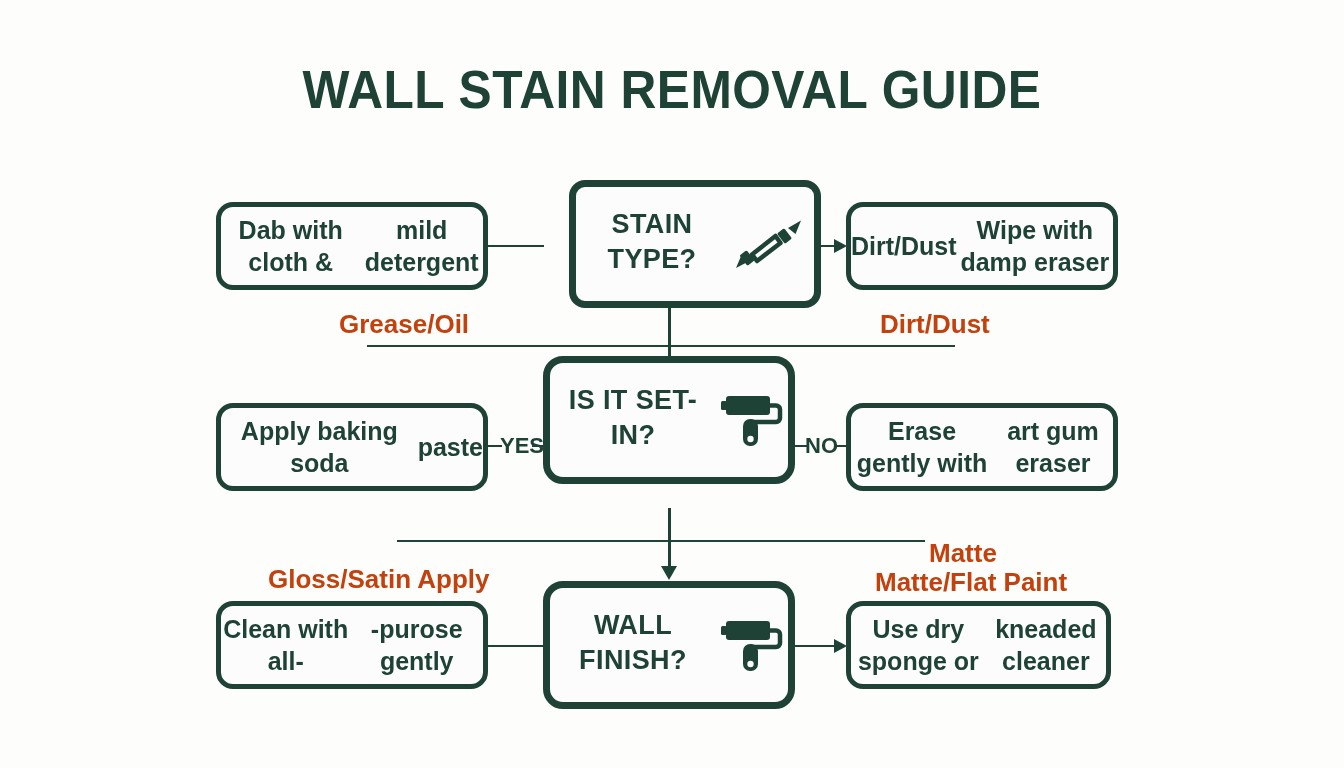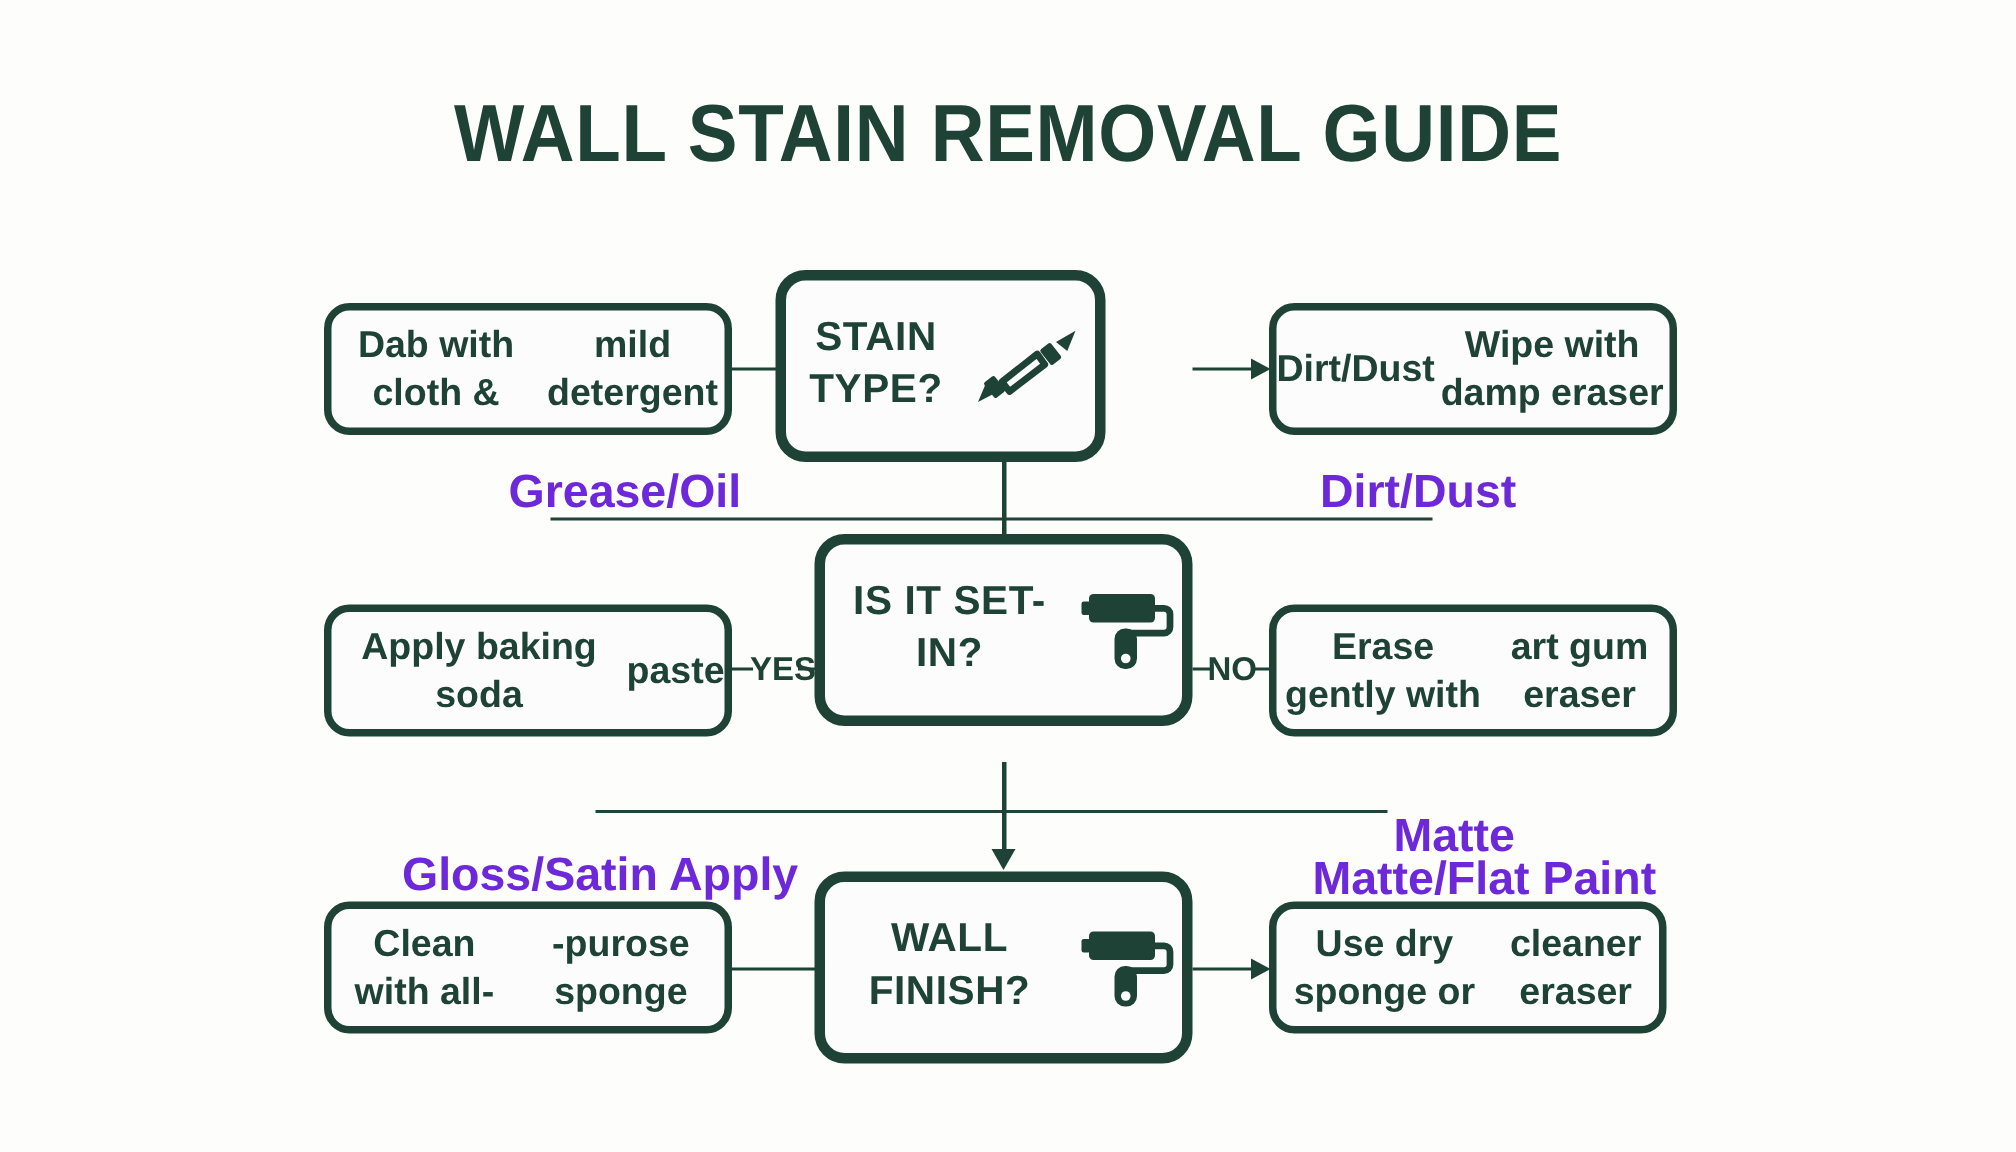--- a/index.html
+++ b/index.html
@@ -96,22 +96,22 @@
     position: absolute;
     width: 0; height: 0;
     border-left: 8px solid transparent;
     border-right: 8px solid transparent;
     border-top: 14px solid #1f4237;
   }
 
   
   .edge-label {
     position: absolute;
-    color: #6d28d9;
-    font-size: 31px;
+    color: #c2410c;
+    font-size: 26px;
     font-weight: bold;
     white-space: nowrap;
     line-height: 1.2;
   }
   .yesno {
     position: absolute;
     color: #1f4237;
     font-size: 22px;
     font-weight: bold;
     white-space: nowrap;
@@ -127,21 +127,21 @@
   <div class="hline" style="left:488px; top:245px; width:56px;"></div>
 
   <div class="hline" style="left:795px; top:245px; width:45px;"></div>
   <div class="arrow-right" style="left:834px; top:239px;"></div>
 
   <div class="box side" style="left:216px; top:202px; width:272px; height:88px;">
     <span class="line2">Dab with cloth &amp;</span>
     <span class="line2">mild detergent</span>
   </div>
 
-  <div class="box decision" style="left:517px; top:180px; width:220px; height:128px;">
+  <div class="box decision" style="left:569px; top:180px; width:252px; height:128px;border-radius:16px;">
     <span class="dtitle">STAIN TYPE?</span>
     <span class="icon-wrap">
       <svg width="86" height="52" viewBox="0 0 86 52">
         <g fill="#1f4237">
 
           <path d="M20.5 43.5 L8 50 L13.5 37 Z"></path>
           <rect x="14.5" y="33.5" width="9" height="13" rx="1.5" transform="rotate(-38 19 40)"></rect>
           <path d="M24 36.5 L47.5 18 L52.5 25 L29 43 Z" fill="none" stroke="#1f4237" stroke-width="4.5" stroke-linejoin="round"></path>
           <rect x="52" y="11.5" width="9" height="13" rx="1.5" transform="rotate(-38 56.5 18)"></rect>
           <path d="M60 10 L73 2.5 L67.5 16 Z"></path>
@@ -204,36 +204,36 @@
   <div class="edge-label" style="left:268px; top:564px;">Gloss/Satin Apply</div>
   <div class="edge-label" style="left:929px; top:538px;">Matte</div>
   <div class="edge-label" style="left:875px; top:567px;">Matte/Flat Paint</div>
 
   <div class="hline" style="left:488px; top:645px; width:56px;"></div>
   <div class="hline" style="left:795px; top:645px; width:45px;"></div>
   <div class="arrow-right" style="left:834px; top:639px;"></div>
 
   <div class="box side" style="left:216px; top:601px; width:272px; height:88px;">
     <span class="line2">Clean with all-</span>
-    <span class="line2">-purose sponge</span>
+    <span class="line2">-purose gently</span>
   </div>
 
   <div class="box decision" style="left:543px; top:581px; width:252px; height:128px;">
     <span class="dtitle">WALL FINISH?</span>
     <span class="icon-wrap">
       <svg width="72" height="58" viewBox="0 0 72 58">
         <g fill="#1f4237">
           <rect x="5" y="10" width="6" height="9" rx="1.5"></rect>
           <rect x="10" y="5" width="44" height="19" rx="3"></rect>
           <path d="M54 14.5 H60 a4 4 0 0 1 4 4 V27 a4 4 0 0 1 -4 4 H34.5" fill="none" stroke="#1f4237" stroke-width="4.5" stroke-linecap="round"></path>
           <rect x="27" y="28" width="15" height="27" rx="7"></rect>
           <circle cx="34.5" cy="48" r="3.2" fill="#fbfcfb"></circle>
         </g>
       </svg>
     </span>
   </div>
 
   <div class="box side" style="left:846px; top:601px; width:265px; height:88px;">
     <span class="line2">Use dry sponge or</span>
-    <span class="line2">cleaner eraser</span>
+    <span class="line2">kneaded cleaner</span>
   </div>
 
 </div>
 
 </body></html>

